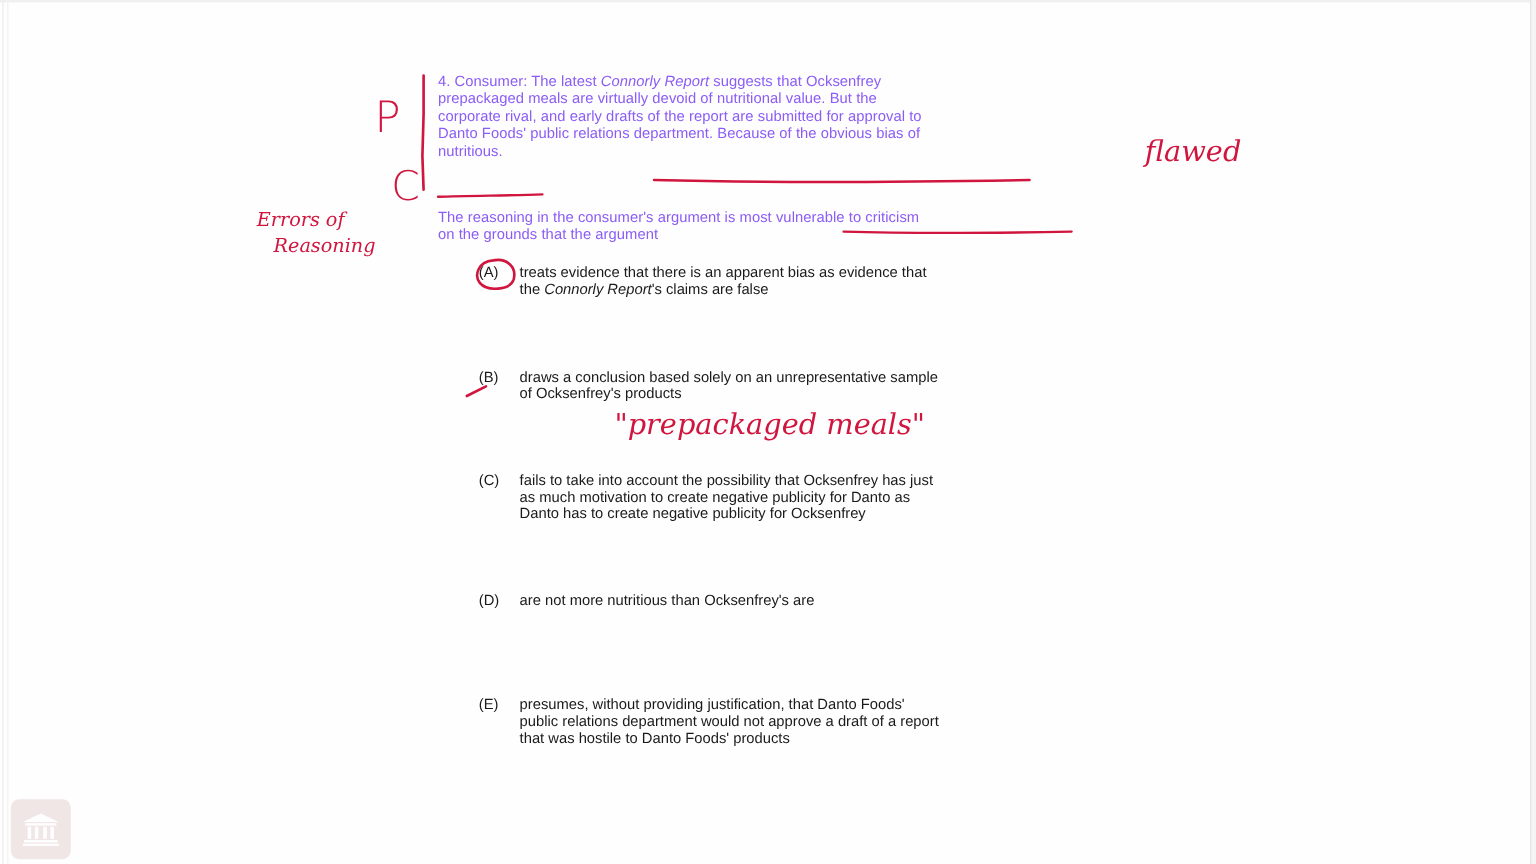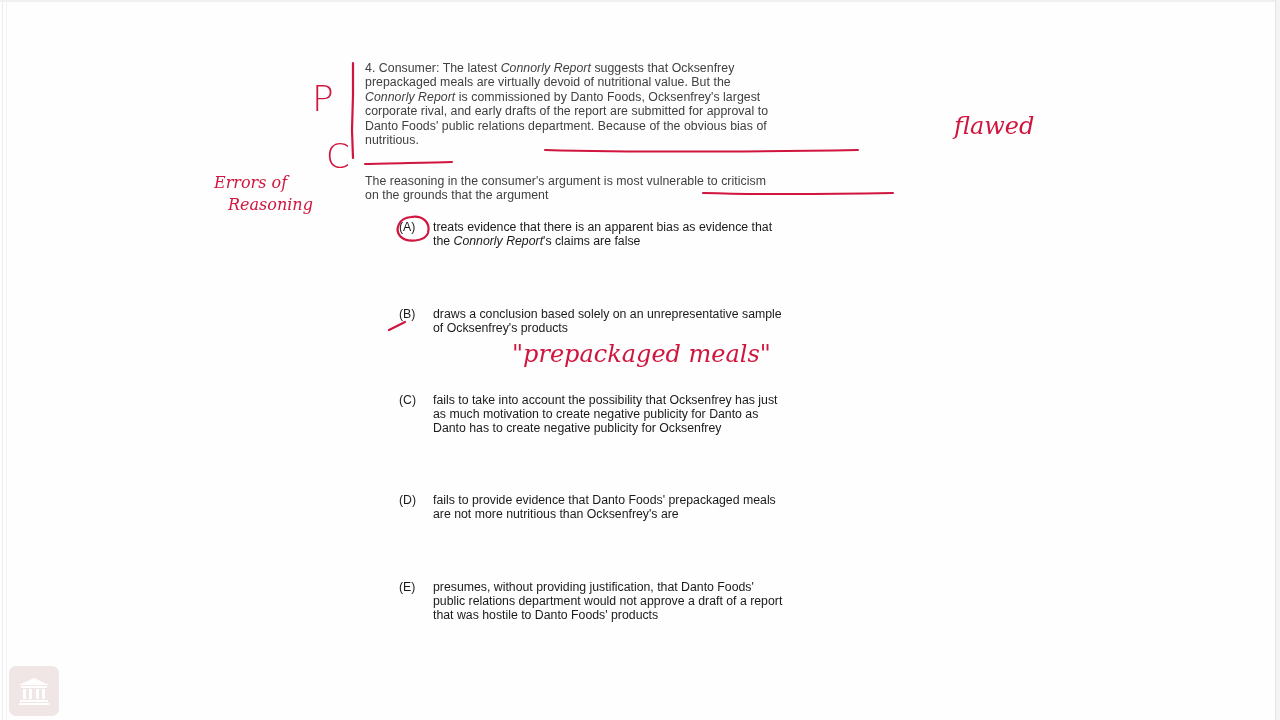--- a/index.html
+++ b/index.html
@@ -29,21 +29,21 @@
     }
     .edge-top {
       position: absolute; left: 0; top: 0; width: 1280px; height: 2px; background: #f0f0f0;
     }
 
     
     .doc-text {
       position: absolute;
       font-size: 12.3px;
       line-height: 14.4px;
-      color: #404040;
+      color: #8b5cf6;
       letter-spacing: 0.05px;
       white-space: nowrap;
     }
     .doc-text i { font-style: italic; }
     .stem { left: 365px; top: 61px; }
     .question { left: 365px; top: 174px; }
 
     .choice {
       position: absolute;
       left: 399px;
@@ -99,21 +99,20 @@
 <body>
 
 <div id="canvas">
   <div class="edge-top"></div>
   <div class="edge-left"></div>
   <div class="edge-right"></div>
 
   <div class="doc-text stem">
     <div><span>4.  Consumer:  The latest </span><i>Connorly Report</i><span> suggests that Ocksenfrey</span></div>
     <div>prepackaged meals are virtually devoid of nutritional value. But the</div>
-    <div><i>Connorly Report</i><span> is commissioned by Danto Foods, Ocksenfrey's largest</span></div>
     <div>corporate rival, and early drafts of the report are submitted for approval to</div>
     <div>Danto Foods' public relations department. Because of the obvious bias of</div>
     <div>nutritious.</div>
   </div>
 
   <div class="doc-text question">
     <div><span>The reasoning in the consumer's argument is </span><span>most vulnerable to criticism</span></div>
     <div>on the grounds that the argument</div>
   </div>
 
@@ -138,21 +137,20 @@
     <div class="body">
       <div>fails to take into account the possibility that Ocksenfrey has just</div>
       <div>as much motivation to create negative publicity for Danto as</div>
       <div>Danto has to create negative publicity for Ocksenfrey</div>
     </div>
   </div>
 
   <div class="choice choice-d">
     <span class="letter">(D)</span>
     <div class="body">
-      <div>fails to provide evidence that Danto Foods' prepackaged meals</div>
       <div>are not more nutritious than Ocksenfrey's are</div>
     </div>
   </div>
 
   <div class="choice choice-e">
     <span class="letter">(E)</span>
     <div class="body">
       <div>presumes, without providing justification, that Danto Foods'</div>
       <div>public relations department would not approve a draft of a report</div>
       <div>that was hostile to Danto Foods' products</div>

